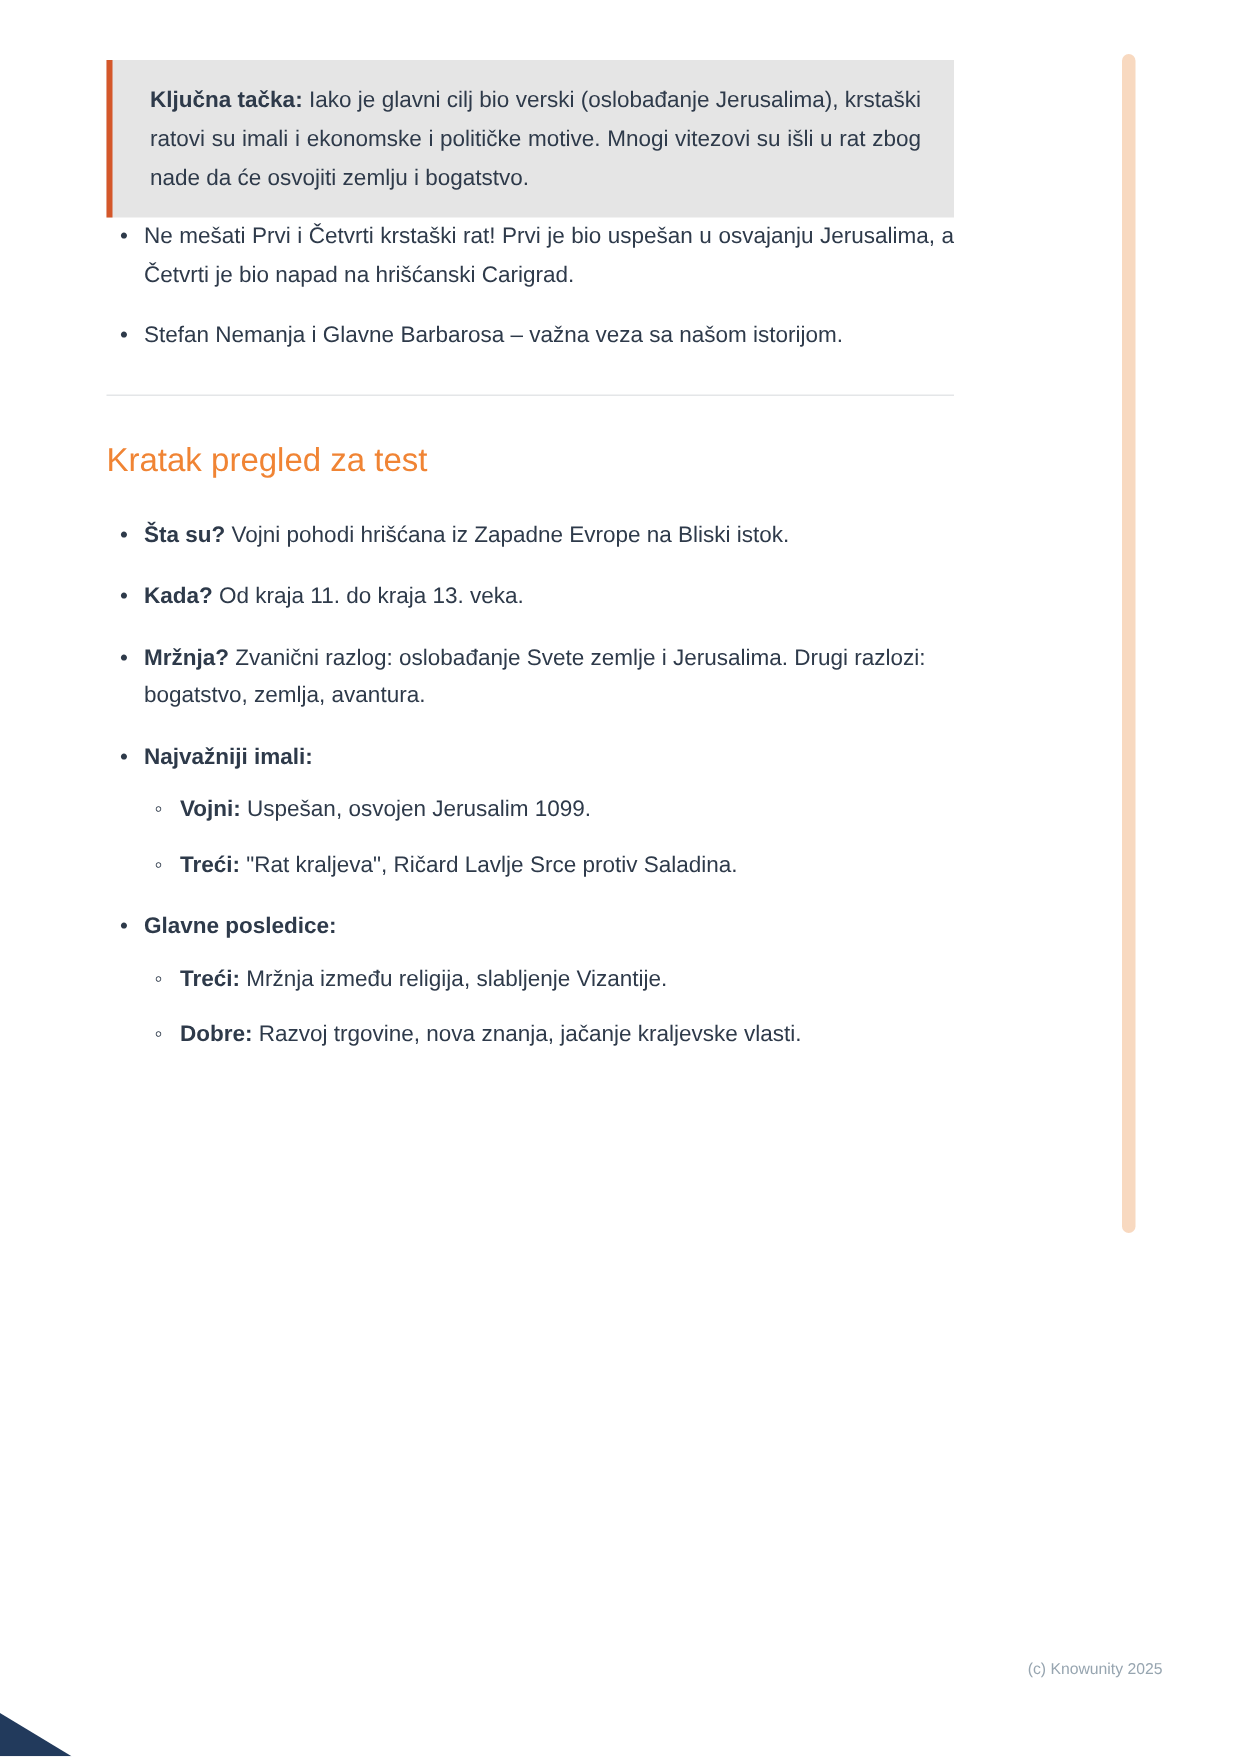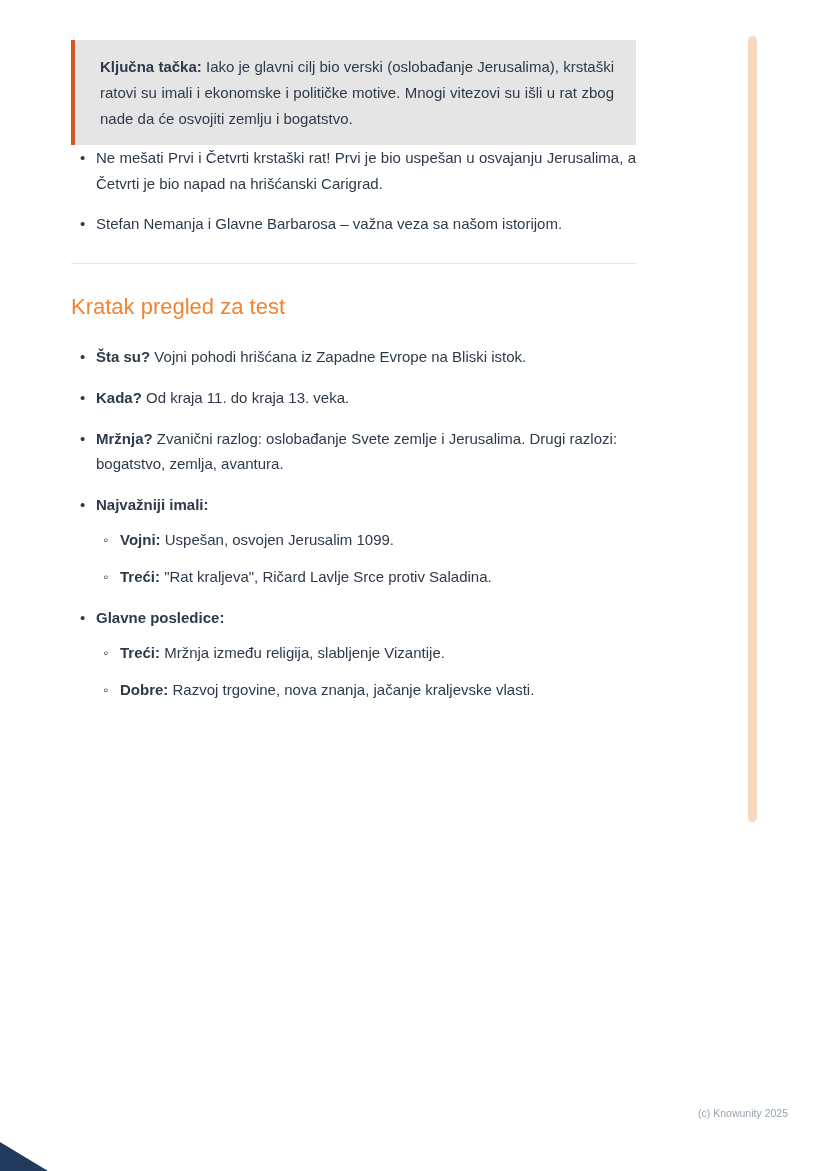--- a/index.html
+++ b/index.html
@@ -62,21 +62,21 @@
     position: relative;
     padding-left: 24px;
     margin-bottom: 12px;
     font-size: 15px;
     line-height: 1.62;
   }
   .sub > li::before { content: "\25E6"; position: absolute; left: 7px; top: 0; }
 
   .footer {
     position: absolute;
-    right: 40px;
+    right: 53px;
     bottom: 52px;
     font-size: 10.5px;
     color: #97a5b0;
   }
 
   .side-bar {
     position: absolute;
     left: 748px;
     top: 36px;
     width: 9px;

